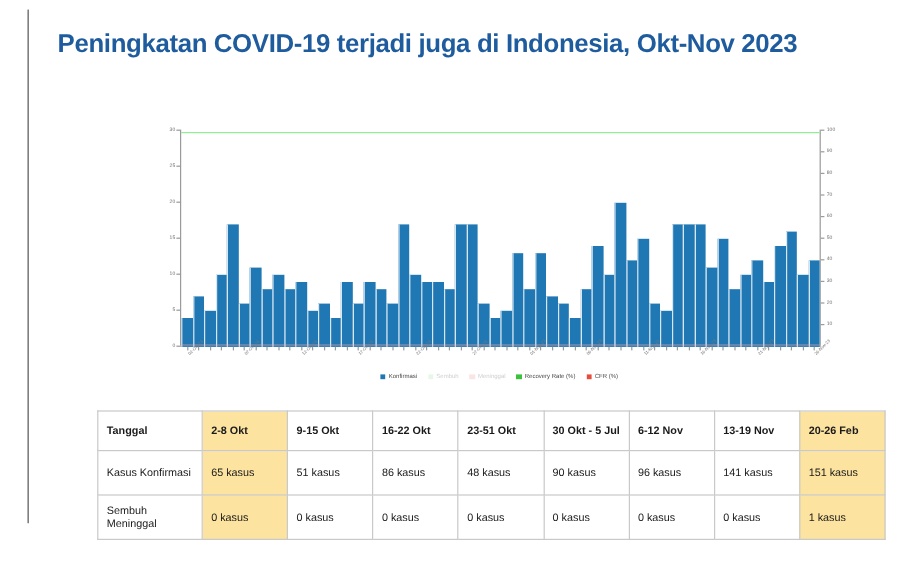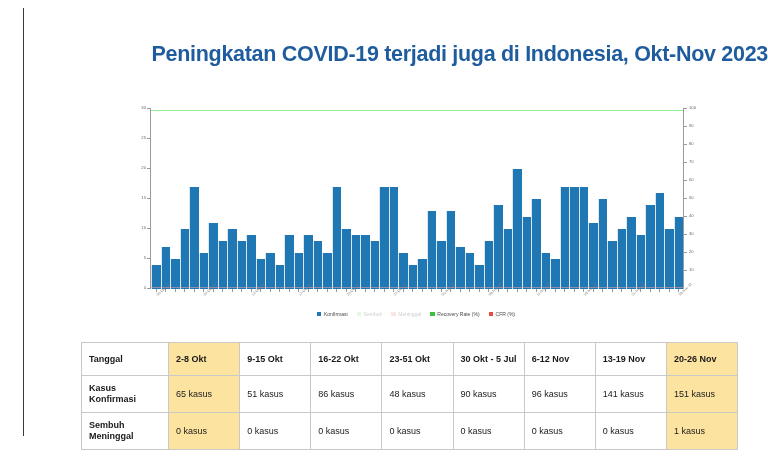--- a/index.html
+++ b/index.html
@@ -31,23 +31,23 @@
   #slide {
     position: absolute;
     left: 24px; top: 8px;
     width: 744px; height: 428px;
     background: #ffffff;
   }
 
   
   #title {
     position: absolute;
-    left: 24px; top: 34px;
+    left: 24px; top: 16px;
     width: 720px;
-    text-align: right;
+    text-align: left;
     color: #1f5c9e;
     font-size: 21.5px;
     font-weight: bold;
     letter-spacing: -0.3px;
     white-space: nowrap;
   }
 
   
   #chart-area {
     position: absolute;
@@ -179,21 +179,21 @@
     padding: 5px 7px;
     vertical-align: middle;
     line-height: 1.22;
     background: #ffffff;
   }
   #data-table tr.header-row td {
     font-weight: bold;
     height: 22px;
   }
   #data-table td.rowhead {
-    font-weight: bold;
+    font-weight: normal;
     width: 72px;
   }
   #data-table td.hl {
     background: #fce3a0;
   }
   #data-table tr.body-row td {
     height: 26px;
   }
 
   
@@ -421,21 +421,21 @@
       <tbody id="table-body">
           <tr class="header-row">
             <td class="rowhead">Tanggal</td>
             <td class=" hl">2-8 Okt</td>
             <td>9-15 Okt</td>
             <td>16-22 Okt</td>
             <td>23-51 Okt</td>
             <td>30 Okt - 5 Jul</td>
             <td>6-12 Nov</td>
             <td>13-19 Nov</td>
-            <td class=" hl">20-26 Nov</td>
+            <td class=" hl">20-26 Feb</td>
           </tr>
           <tr class="body-row">
             <td class="rowhead">Kasus Konfirmasi</td>
             <td class=" hl">65 kasus</td>
             <td>51 kasus</td>
             <td>86 kasus</td>
             <td>48 kasus</td>
             <td>90 kasus</td>
             <td>96 kasus</td>
             <td>141 kasus</td>

